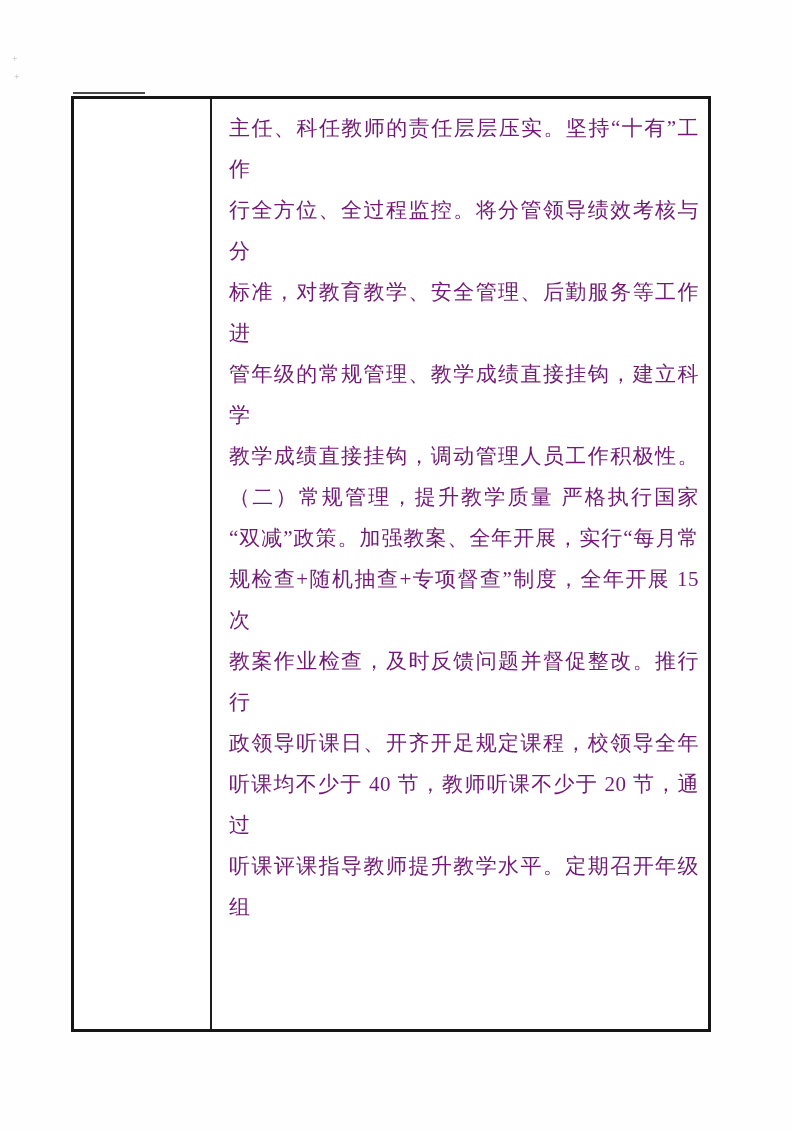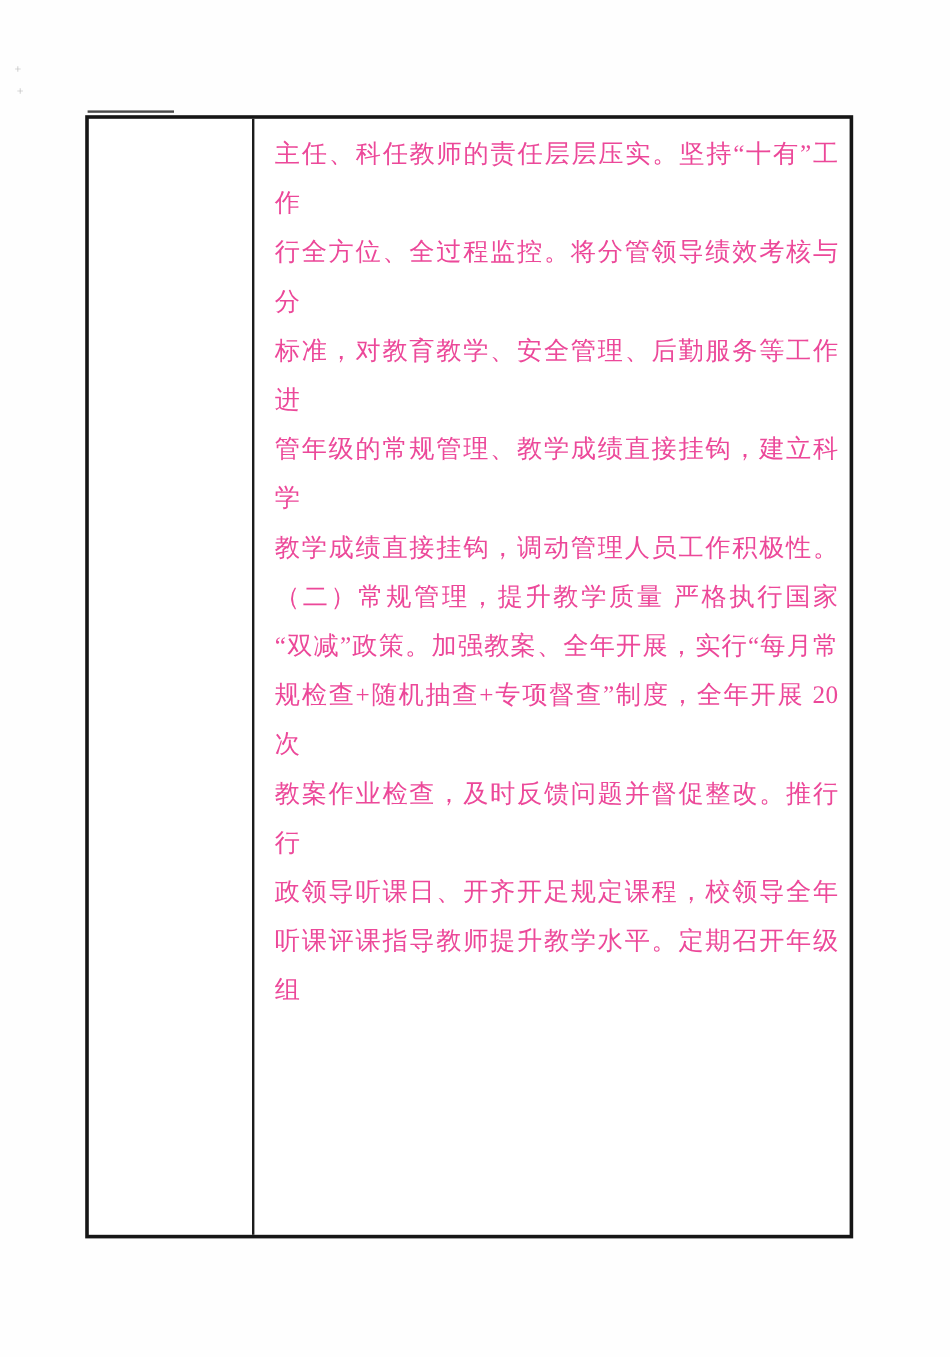--- a/index.html
+++ b/index.html
@@ -49,21 +49,21 @@
     background: #ffffff;
   }
   .cell-left {
     width: 136px;
     flex: 0 0 136px;
     border-right: 2px solid #1c1c1c;
   }
   .cell-body {
     flex: 1 1 auto;
     padding: 9px 9px 0 17px;
-    color: #ec4899;
+    color: #701a75;
     font-size: 21px;
     line-height: 41px;
     overflow: hidden;
   }
   .ln {
     text-align: justify;
     text-align-last: justify;
     white-space: normal;
     letter-spacing: 0.5px;
   }
@@ -82,21 +82,22 @@
     <div class="cell-left"></div>
 
     <div class="cell-body">
       <div class="ln">主任、科任教师的责任层层压实。坚持“十有”工作</div>
       <div class="ln">行全方位、全过程监控。将分管领导绩效考核与分</div>
       <div class="ln">标准，对教育教学、安全管理、后勤服务等工作进</div>
       <div class="ln">管年级的常规管理、教学成绩直接挂钩，建立科学</div>
       <div class="ln">教学成绩直接挂钩，调动管理人员工作积极性。</div>
       <div class="ln">（二）常规管理，提升教学质量 严格执行国家</div>
       <div class="ln">“双减”政策。加强教案、全年开展，实行“每月常</div>
-      <div class="ln">规检查+随机抽查+专项督查”制度，全年开展 20 次</div>
+      <div class="ln">规检查+随机抽查+专项督查”制度，全年开展 15 次</div>
       <div class="ln">教案作业检查，及时反馈问题并督促整改。推行行</div>
       <div class="ln">政领导听课日、开齐开足规定课程，校领导全年</div>
+      <div class="ln">听课均不少于 40 节，教师听课不少于 20 节，通过</div>
       <div class="ln">听课评课指导教师提升教学水平。定期召开年级组</div>
 
     </div>
 
   </div>
 </div>
 
 </body></html>

